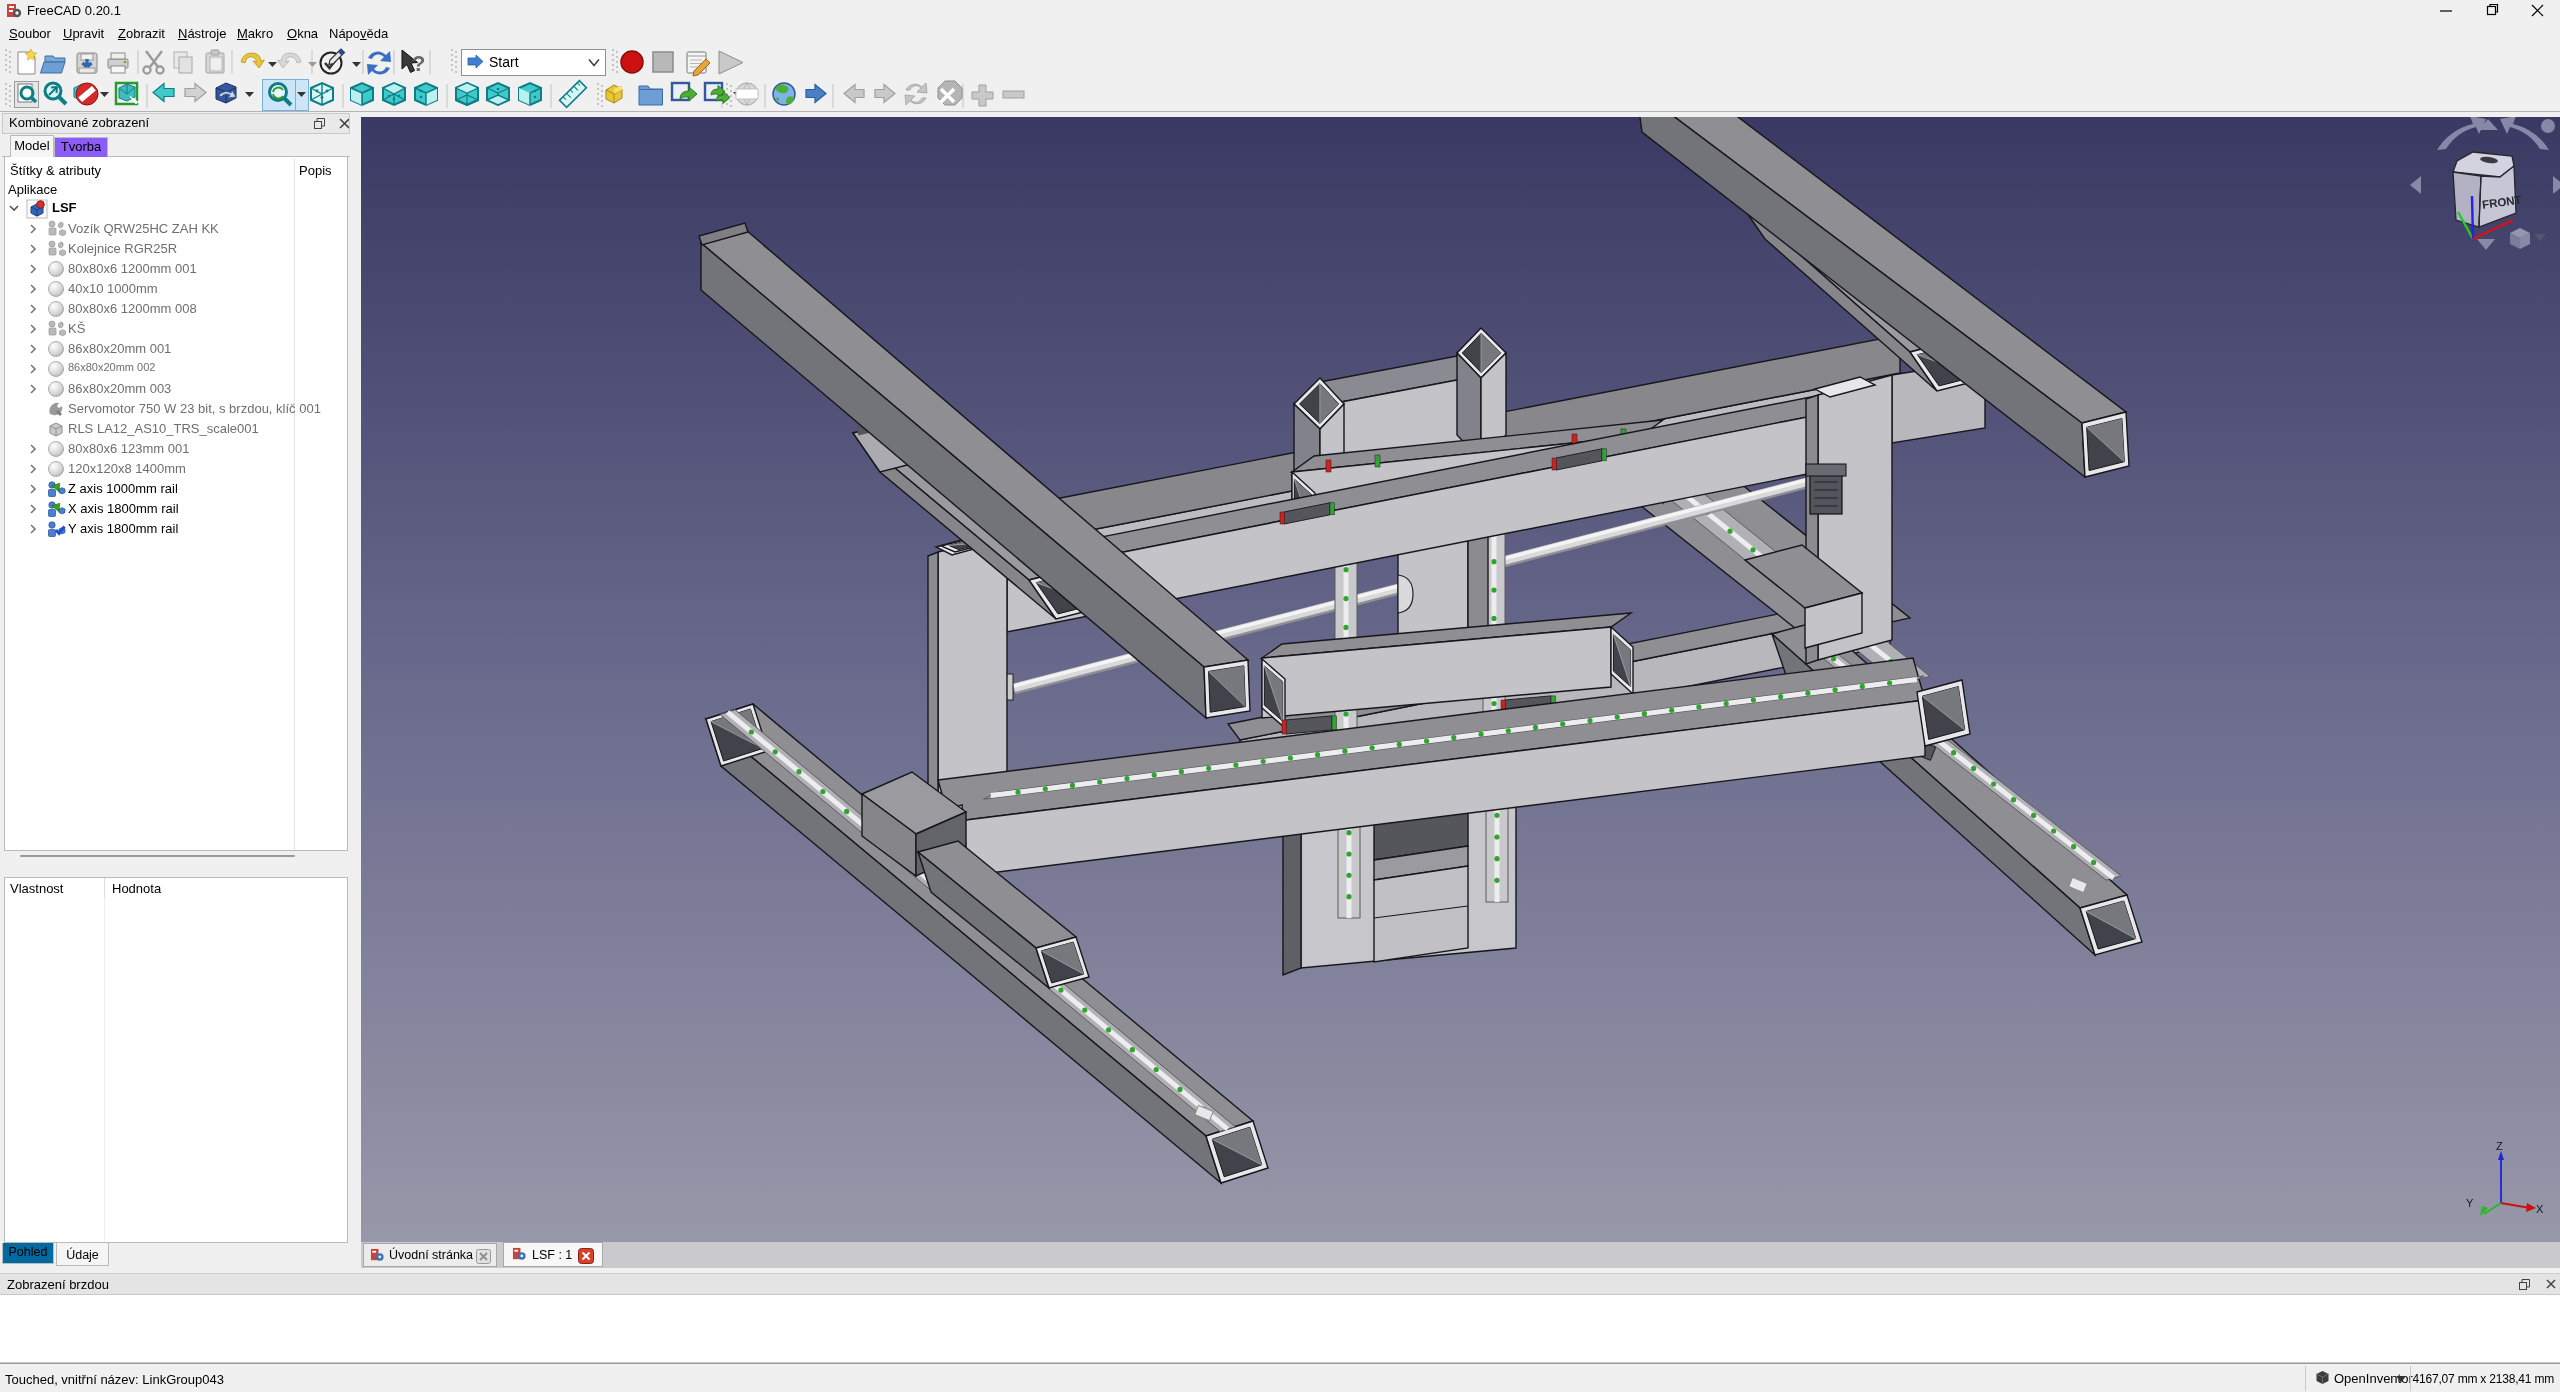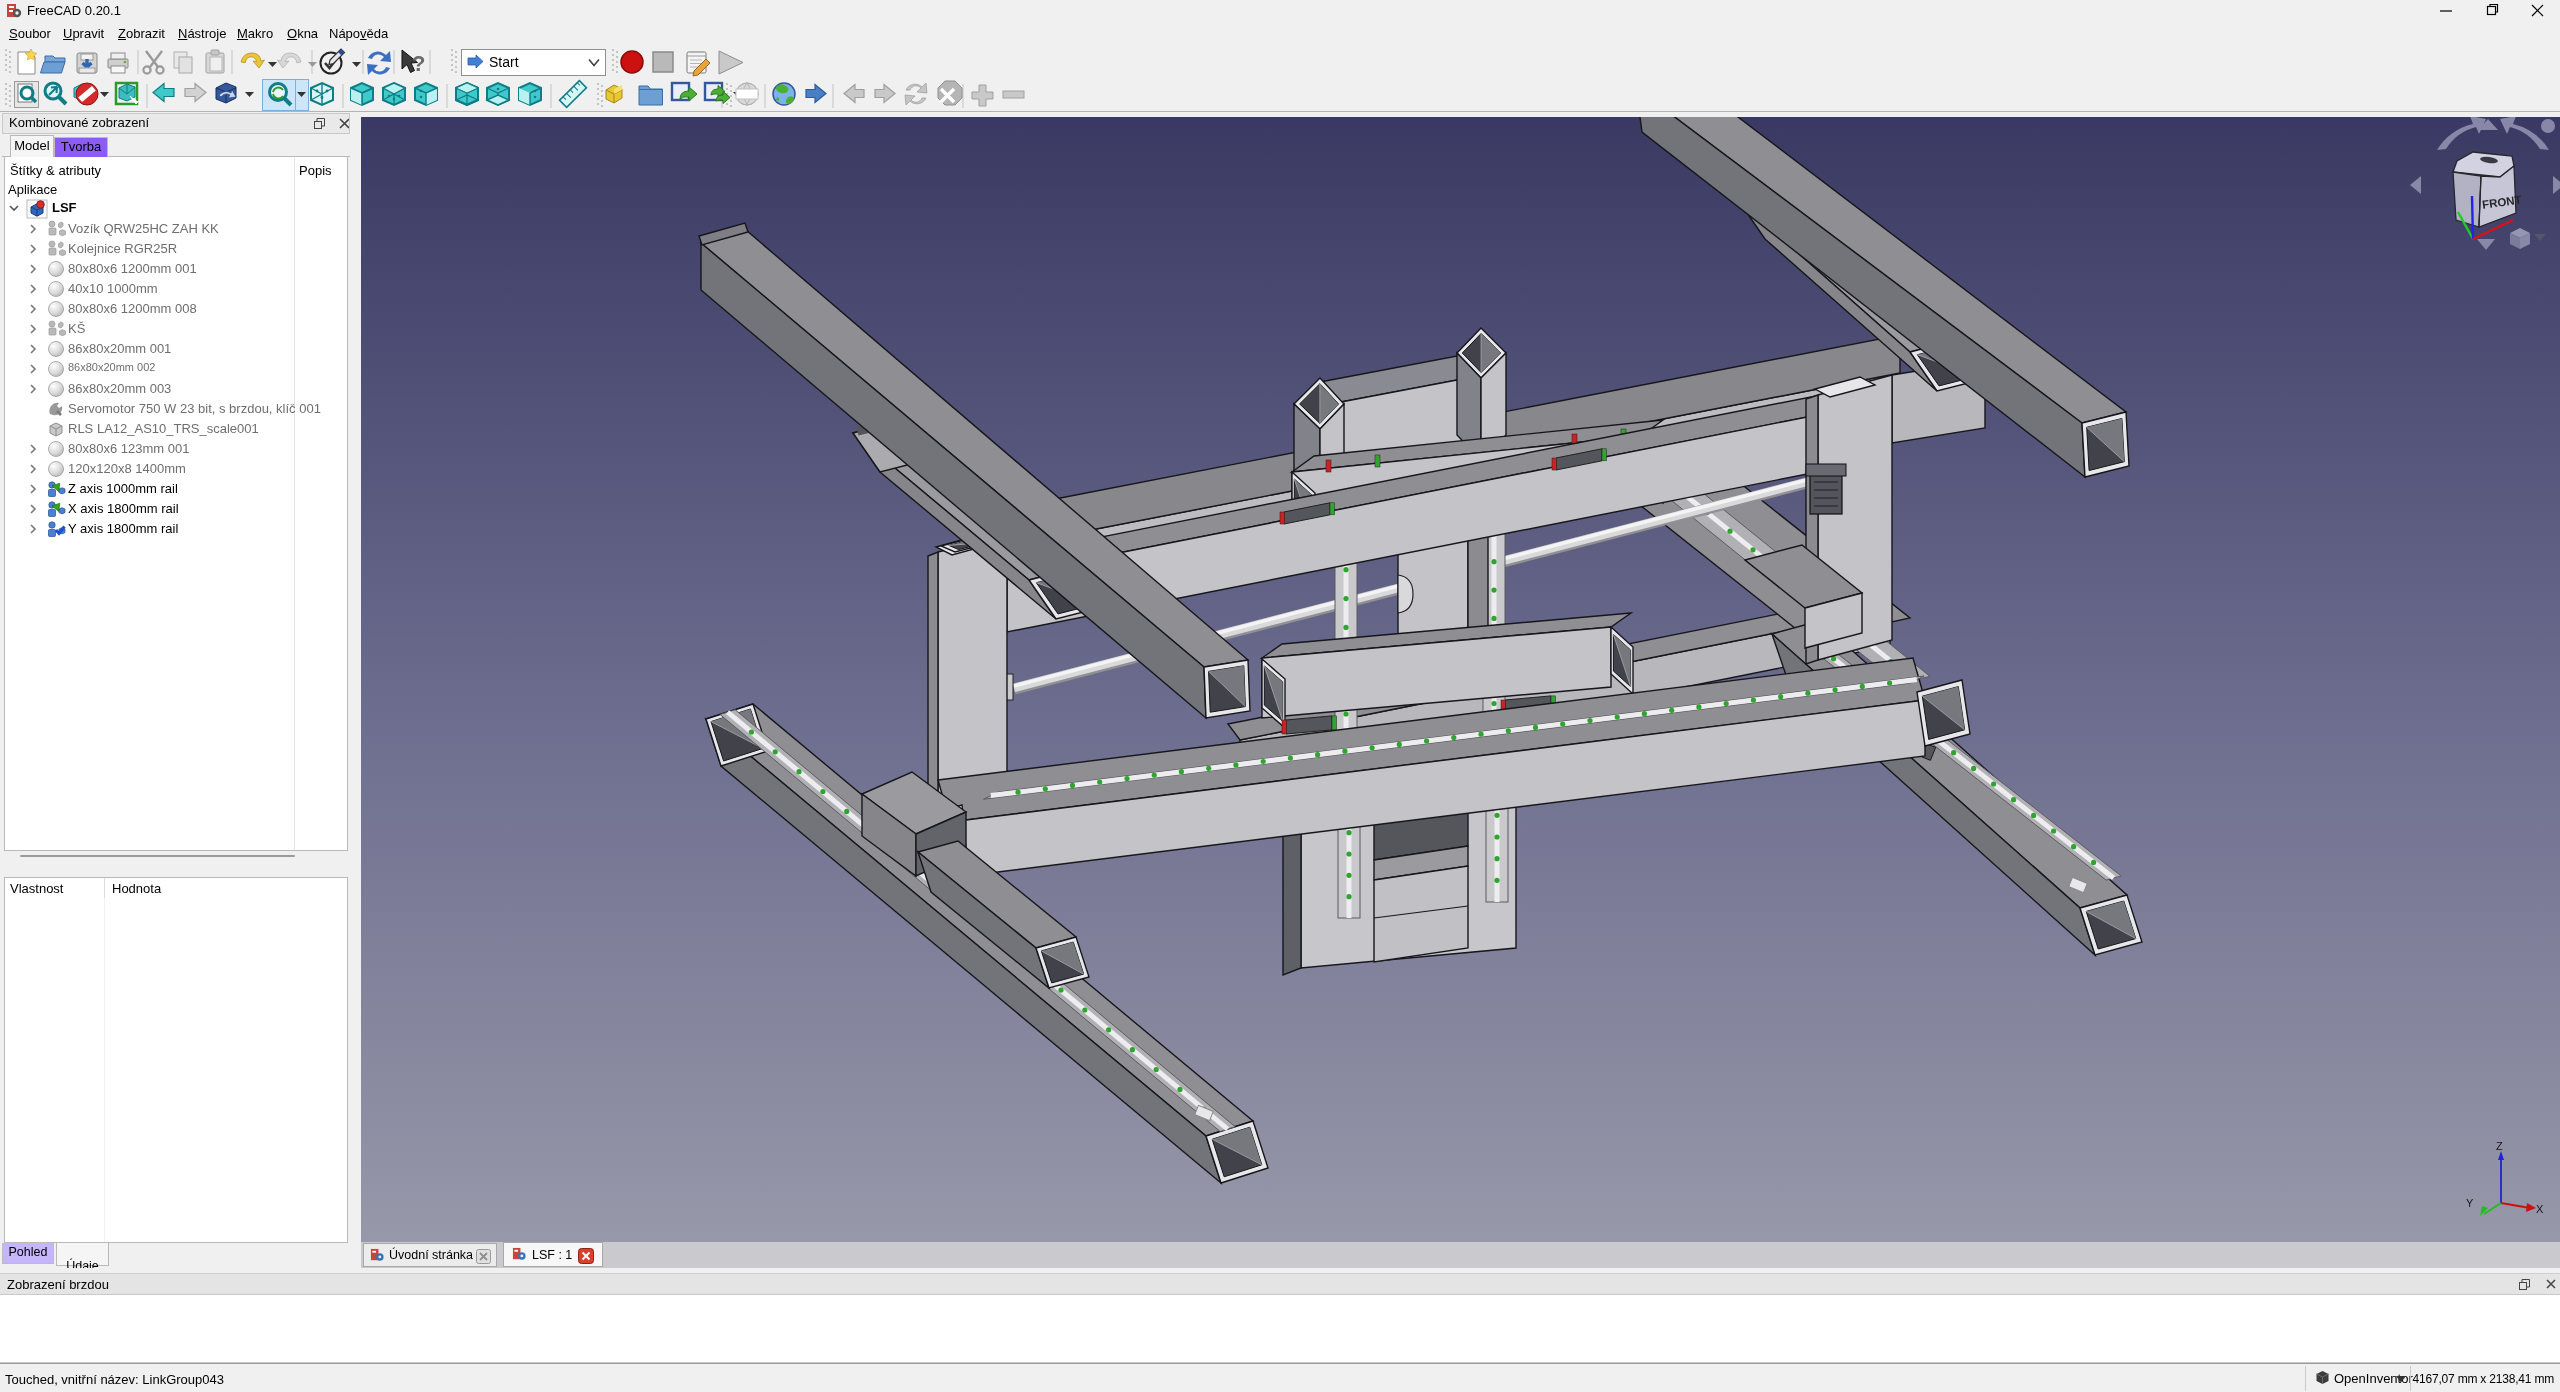--- a/index.html
+++ b/index.html
@@ -522,22 +522,22 @@
       </g>
       <path d="M9 10 l3 3.5 5.5 -7" stroke="#1d4fd0" stroke-width="3" fill="none"></path>
     </svg></span>
 <div class="abs" style="left:68px;top:521px;font-size:13px;color:#000;white-space:nowrap">Y axis 1800mm rail</div>
 <div class="abs" style="left:20px;top:855px;width:275px;height:2px;background:#9a9a9a;border-radius:1px"></div>
 <div class="abs" style="left:4px;top:877px;width:344px;height:366px;background:#fff;border:1px solid #b9b9b9"></div>
 <div class="abs" style="left:104px;top:878px;width:1px;height:20px;background:#dcdcdc"></div>
 <div class="abs" style="left:104px;top:898px;width:1px;height:344px;background:#f1f1f1"></div>
 <div class="abs" style="left:10px;top:881px;font-size:13px;color:#000">Vlastnost</div>
 <div class="abs" style="left:112px;top:881px;font-size:13px;color:#000">Hodnota</div>
-<div class="abs" style="left:2px;top:1243px;width:52px;height:21px;background:#c4b5fd;border:1px solid #bdbdbd;border-top:none;font-size:12.5px;text-align:center"><span style="position:relative;top:2px">Pohled</span></div>
-<div class="abs" style="left:56px;top:1243px;width:53px;height:23px;background:#f5f5f5;border:1px solid #b9b9b9;border-top:none;font-size:12.5px;text-align:center"><span style="position:relative;top:16px">Údaje</span></div>
+<div class="abs" style="left:2px;top:1243px;width:52px;height:21px;background:#0369a1;border:1px solid #bdbdbd;border-top:none;font-size:12.5px;text-align:center"><span style="position:relative;top:2px">Pohled</span></div>
+<div class="abs" style="left:56px;top:1243px;width:53px;height:23px;background:#f5f5f5;border:1px solid #b9b9b9;border-top:none;font-size:12.5px;text-align:center"><span style="position:relative;top:5px">Údaje</span></div>
 
 <svg class="abs" id="viewport" viewBox="361 117 2199 1125">
 <defs>
       <linearGradient id="bgg" x1="0" y1="0" x2="0" y2="1">
         <stop offset="0" stop-color="#393963"></stop>
         <stop offset="0.5" stop-color="#6a6a8d"></stop>
         <stop offset="1" stop-color="#9798a9"></stop>
       </linearGradient>
     </defs>
 <rect x="361" y="117" width="2199" height="1125" fill="url(#bgg)"></rect>

